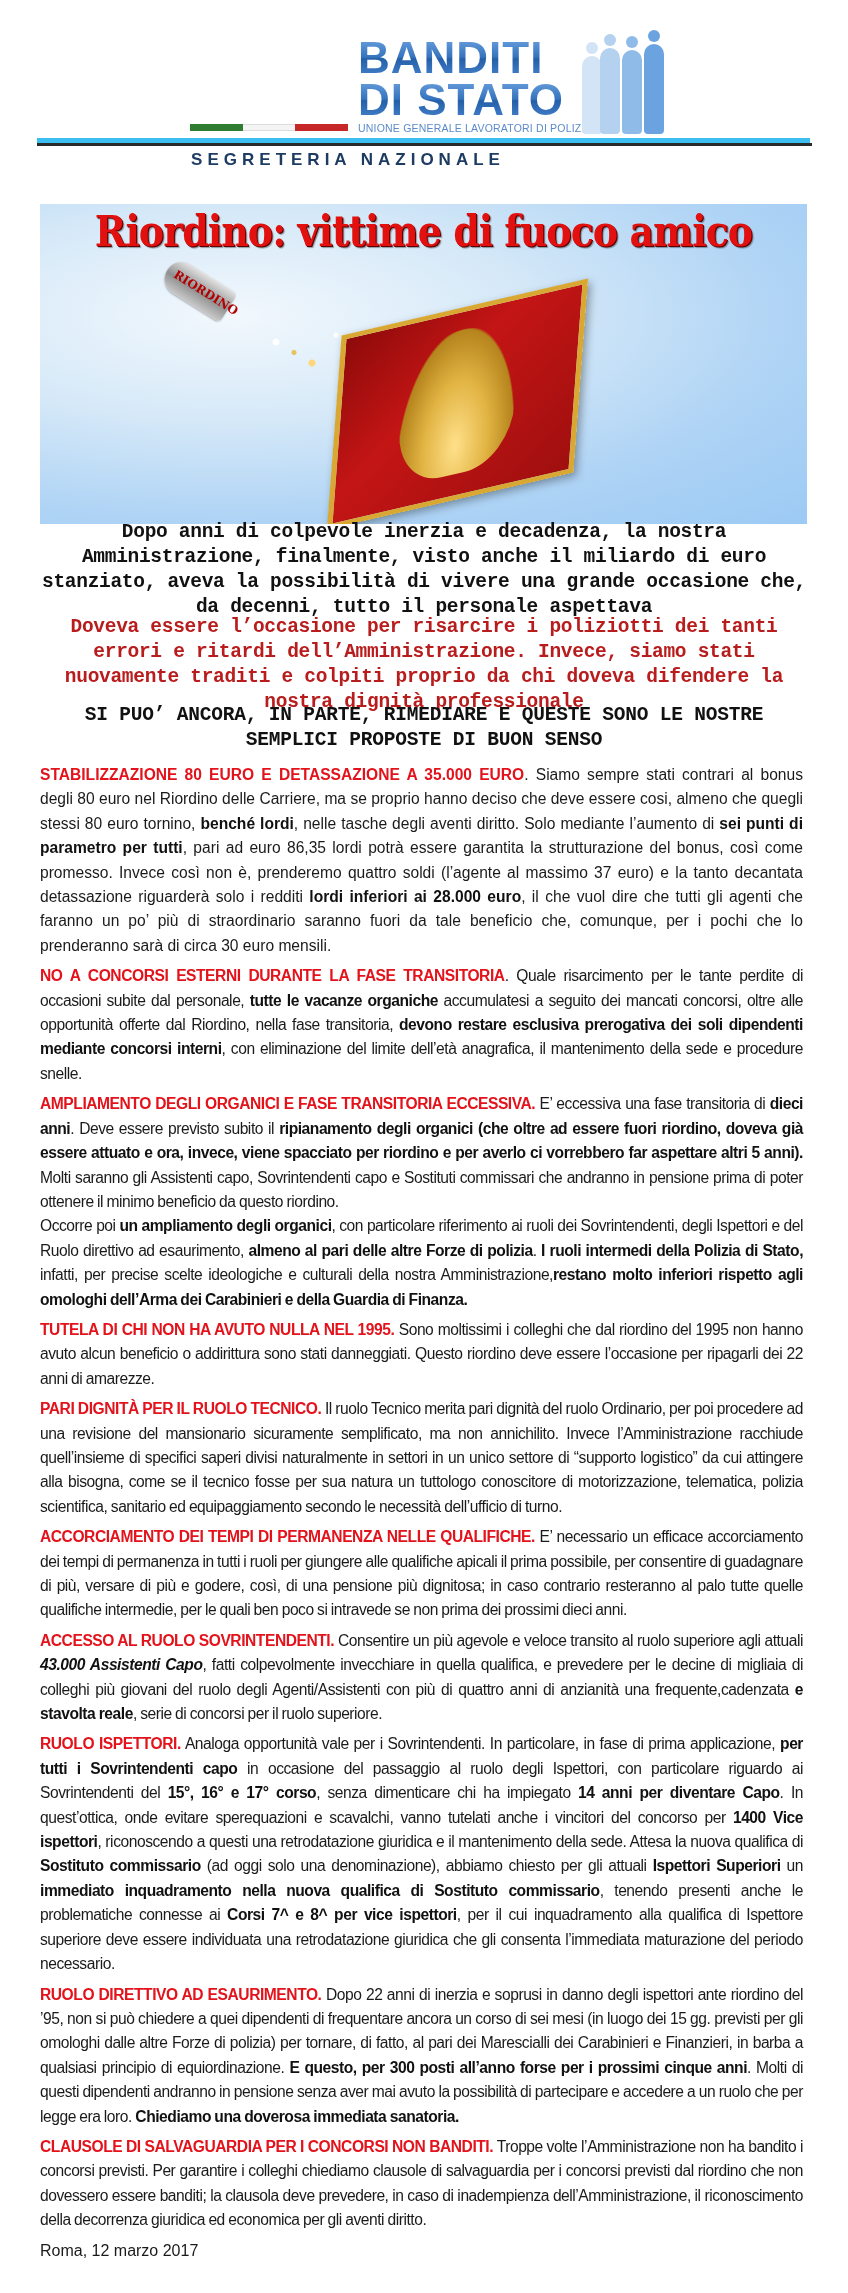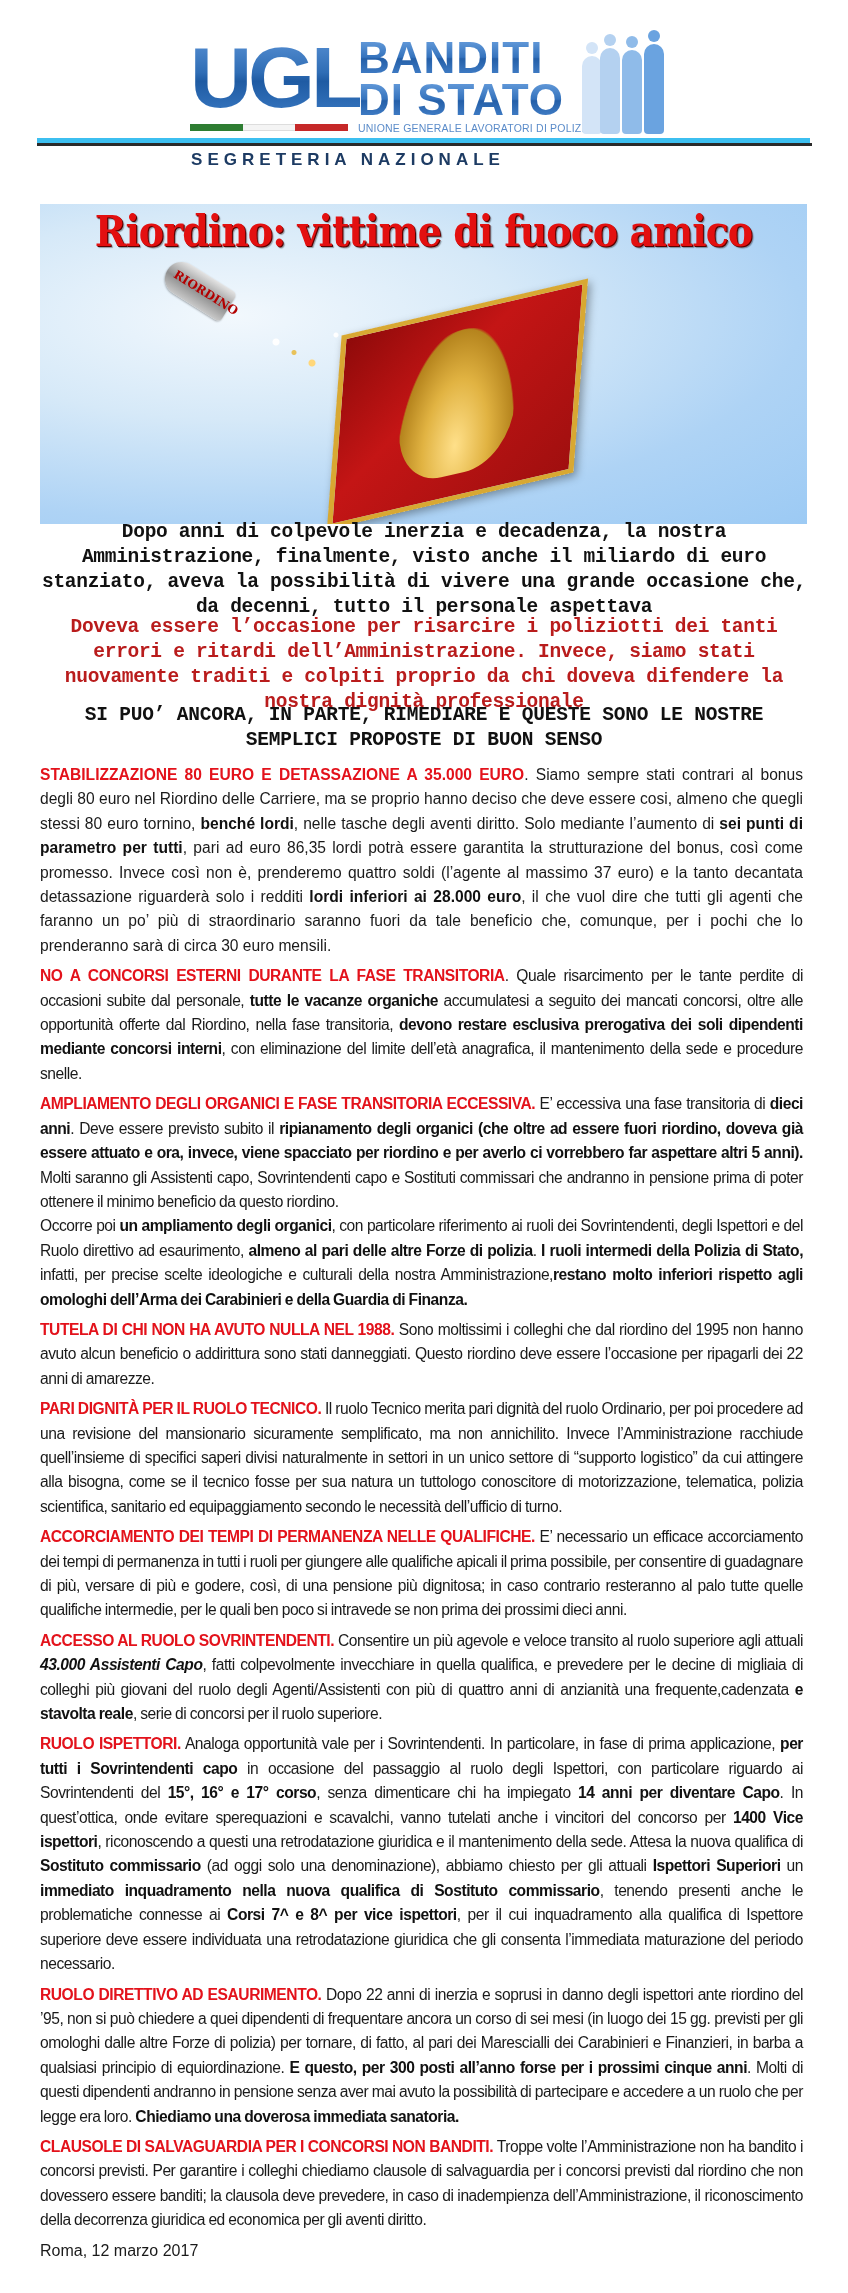--- a/index.html
+++ b/index.html
@@ -64,21 +64,20 @@
   .section { margin: 0 4px 6px 0; }
   .section .hd { color: #e3121b; font-weight: bold; }
   .section b { font-weight: bold; color: #111; }
   .cond { letter-spacing: -0.45px; word-spacing: -0.5px; }
   .date { position: absolute; left: 40px; top: 2242px; font-size: 16px; color: #1a1a1a; }
 </style>
 </head>
 <body>
 
 <div class="logo">
-  <div class="ugl">UGL</div>
   <div class="flag">
       <span class="g"></span>
       <span class="w"></span>
       <span class="r"></span>
     </div>
   <div class="polizia">BANDITI</div>
   <div class="polizia distato">DI STATO</div>
   <div class="unione">UNIONE GENERALE LAVORATORI DI POLIZIA</div>
   <div class="officers">
     <div class="officer" style="left:4px;height:78px;background:#d3e4f7;"></div>
@@ -103,21 +102,21 @@
 </div>
 
 <div class="intro intro-1">Dopo anni di colpevole inerzia e decadenza, la nostra Amministrazione, finalmente, visto anche il miliardo di euro stanziato, aveva la possibilità di vivere una grande occasione che, da decenni, tutto il personale aspettava</div>
 <div class="intro intro-2">Doveva essere l’occasione per risarcire i poliziotti dei tanti errori e ritardi dell’Amministrazione. Invece, siamo stati nuovamente traditi e colpiti proprio da chi doveva difendere la nostra dignità professionale</div>
 <div class="intro intro-3">SI PUO’ ANCORA, IN PARTE, RIMEDIARE E QUESTE SONO LE NOSTRE SEMPLICI PROPOSTE DI BUON SENSO</div>
 
 <div class="body-text" id="sections">
     <p class="section"><span class="hd">STABILIZZAZIONE 80 EURO E DETASSAZIONE A 35.000 EURO</span><span>. Siamo sempre stati contrari al bonus degli 80 euro nel Riordino delle Carriere, ma se proprio hanno deciso che deve essere cosi, almeno che quegli stessi 80 euro tornino, </span><b>benché lordi</b><span>, nelle tasche degli aventi diritto. Solo mediante l’aumento di </span><b>sei punti di parametro per tutti</b><span>, pari ad euro 86,35 lordi potrà essere garantita la strutturazione del bonus, così come promesso. Invece così non è, prenderemo quattro soldi (l’agente al massimo 37 euro) e la tanto decantata detassazione riguarderà solo i redditi </span><b>lordi inferiori ai 28.000 euro</b><span>, il che vuol dire che tutti gli agenti che faranno un po’ più di straordinario saranno fuori da tale beneficio che, comunque, per i pochi che lo prenderanno sarà di circa 30 euro mensili.</span></p>
     <p class="section cond"><span class="hd">NO A CONCORSI ESTERNI DURANTE LA FASE TRANSITORIA</span><span>. Quale risarcimento per le tante perdite di occasioni subite dal personale, </span><b>tutte le vacanze organiche</b><span> accumulatesi a seguito dei mancati concorsi, oltre alle opportunità offerte dal Riordino, nella fase transitoria, </span><b>devono restare esclusiva prerogativa dei soli dipendenti mediante concorsi interni</b><span>, con eliminazione del limite dell’età anagrafica, il mantenimento della sede e procedure snelle.</span></p>
     <p class="section cond"><span class="hd">AMPLIAMENTO DEGLI ORGANICI E FASE TRANSITORIA ECCESSIVA.</span><span> E’ eccessiva una fase transitoria di </span><b>dieci anni</b><span>. Deve essere previsto subito il </span><b>ripianamento degli organici (che oltre ad essere fuori riordino, doveva già essere attuato e ora, invece, viene spacciato per riordino e per averlo ci vorrebbero far aspettare altri 5 anni).</b><span> Molti saranno gli Assistenti capo, Sovrintendenti capo e Sostituti commissari che andranno in pensione prima di poter ottenere il minimo beneficio da questo riordino.</span><br><span>Occorre poi </span><b>un ampliamento degli organici</b><span>, con particolare riferimento ai ruoli dei Sovrintendenti, degli Ispettori e del Ruolo direttivo ad esaurimento, </span><b>almeno al pari delle altre Forze di polizia</b><span>. </span><b>I ruoli intermedi della Polizia di Stato,</b><span> infatti, per precise scelte ideologiche e culturali della nostra Amministrazione,</span><b>restano molto inferiori rispetto agli omologhi dell’Arma dei Carabinieri e della Guardia di Finanza.</b></p>
-    <p class="section cond"><span class="hd">TUTELA DI CHI NON HA AVUTO NULLA NEL 1988.</span><span> Sono moltissimi i colleghi che dal riordino del 1995 non hanno avuto alcun beneficio o addirittura sono stati danneggiati. Questo riordino deve essere l’occasione per ripagarli dei 22 anni di amarezze.</span></p>
+    <p class="section cond"><span class="hd">TUTELA DI CHI NON HA AVUTO NULLA NEL 1995.</span><span> Sono moltissimi i colleghi che dal riordino del 1995 non hanno avuto alcun beneficio o addirittura sono stati danneggiati. Questo riordino deve essere l’occasione per ripagarli dei 22 anni di amarezze.</span></p>
     <p class="section cond"><span class="hd">PARI DIGNITÀ PER IL RUOLO TECNICO.</span><span> Il ruolo Tecnico merita pari dignità del ruolo Ordinario, per poi procedere ad una revisione del mansionario sicuramente semplificato, ma non annichilito. Invece l’Amministrazione racchiude quell’insieme di specifici saperi divisi naturalmente in settori in un unico settore di “supporto logistico” da cui attingere alla bisogna, come se il tecnico fosse per sua natura un tuttologo conoscitore di motorizzazione, telematica, polizia scientifica, sanitario ed equipaggiamento secondo le necessità dell’ufficio di turno.</span></p>
     <p class="section cond"><span class="hd">ACCORCIAMENTO DEI TEMPI DI PERMANENZA NELLE QUALIFICHE.</span><span> E’ necessario un efficace accorciamento dei tempi di permanenza in tutti i ruoli per giungere alle qualifiche apicali il prima possibile, per consentire di guadagnare di più, versare di più e godere, così, di una pensione più dignitosa; in caso contrario resteranno al palo tutte quelle qualifiche intermedie, per le quali ben poco si intravede se non prima dei prossimi dieci anni.</span></p>
     <p class="section cond"><span class="hd">ACCESSO AL RUOLO SOVRINTENDENTI.</span><span> Consentire un più agevole e veloce transito al ruolo superiore agli attuali </span><b style="font-style: italic;">43.000 Assistenti Capo</b><span>, fatti colpevolmente invecchiare in quella qualifica, e prevedere per le decine di migliaia di colleghi più giovani del ruolo degli Agenti/Assistenti con più di quattro anni di anzianità una frequente,cadenzata </span><b>e stavolta reale</b><span>, serie di concorsi per il ruolo superiore.</span></p>
     <p class="section cond"><span class="hd">RUOLO ISPETTORI.</span><span> Analoga opportunità vale per i Sovrintendenti. In particolare, in fase di prima applicazione, </span><b>per tutti i Sovrintendenti capo</b><span> in occasione del passaggio al ruolo degli Ispettori, con particolare riguardo ai Sovrintendenti del </span><b>15°, 16° e 17° corso</b><span>, senza dimenticare chi ha impiegato </span><b>14 anni per diventare Capo</b><span>. In quest’ottica, onde evitare sperequazioni e scavalchi, vanno tutelati anche i vincitori del concorso per </span><b>1400 Vice ispettori</b><span>, riconoscendo a questi una retrodatazione giuridica e il mantenimento della sede. Attesa la nuova qualifica di </span><b>Sostituto commissario</b><span> (ad oggi solo una denominazione), abbiamo chiesto per gli attuali </span><b>Ispettori Superiori</b><span> un </span><b>immediato inquadramento nella nuova qualifica di Sostituto commissario</b><span>, tenendo presenti anche le problematiche connesse ai </span><b>Corsi 7^ e 8^ per vice ispettori</b><span>, per il cui inquadramento alla qualifica di Ispettore superiore deve essere individuata una retrodatazione giuridica che gli consenta l’immediata maturazione del periodo necessario.</span></p>
     <p class="section cond"><span class="hd">RUOLO DIRETTIVO AD ESAURIMENTO.</span><span> Dopo 22 anni di inerzia e soprusi in danno degli ispettori ante riordino del ’95, non si può chiedere a quei dipendenti di frequentare ancora un corso di sei mesi (in luogo dei 15 gg. previsti per gli omologhi dalle altre Forze di polizia) per tornare, di fatto, al pari dei Marescialli dei Carabinieri e Finanzieri, in barba a qualsiasi principio di equiordinazione. </span><b>E questo, per 300 posti all’anno forse per i prossimi cinque anni</b><span>. Molti di questi dipendenti andranno in pensione senza aver mai avuto la possibilità di partecipare e accedere a un ruolo che per legge era loro. </span><b>Chiediamo una doverosa immediata sanatoria.</b></p>
     <p class="section cond"><span class="hd">CLAUSOLE DI SALVAGUARDIA PER I CONCORSI NON BANDITI.</span><span> Troppe volte l’Amministrazione non ha bandito i concorsi previsti. Per garantire i colleghi chiediamo clausole di salvaguardia per i concorsi previsti dal riordino che non dovessero essere banditi; la clausola deve prevedere, in caso di inadempienza dell’Amministrazione, il riconoscimento della decorrenza giuridica ed economica per gli aventi diritto.</span></p>
   </div>
 
 <div class="date">Roma, 12 marzo 2017</div>
 

